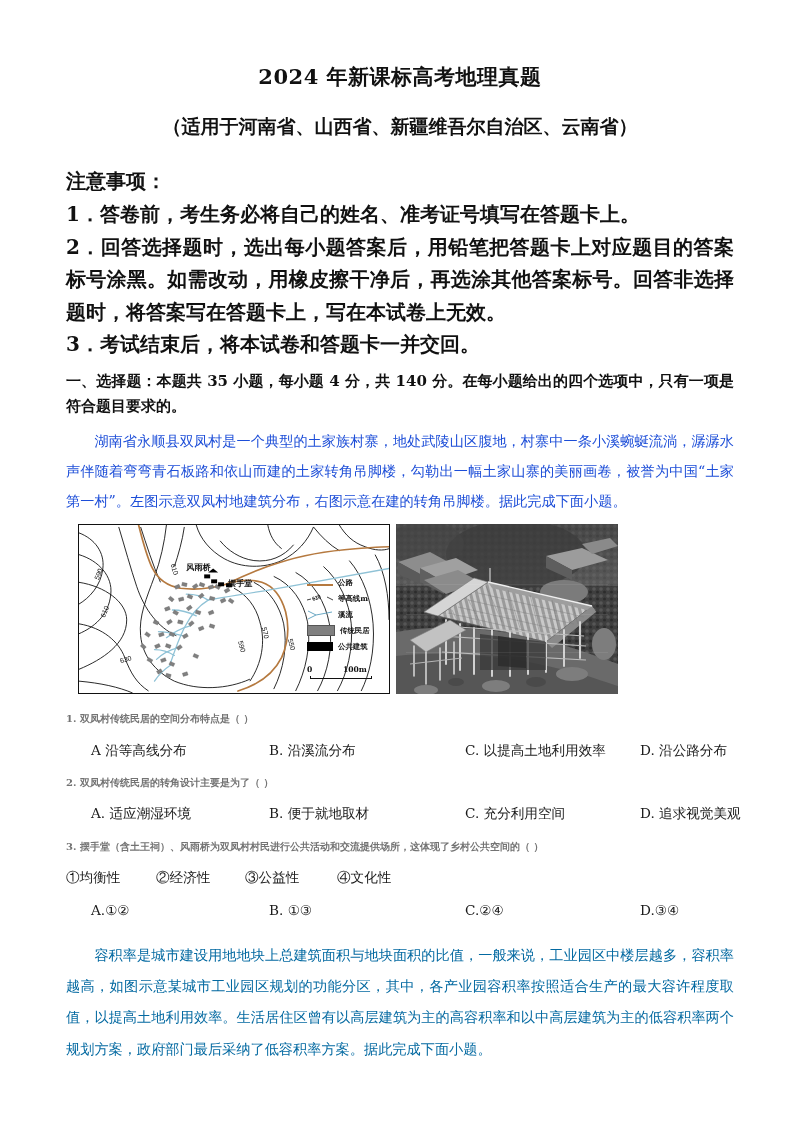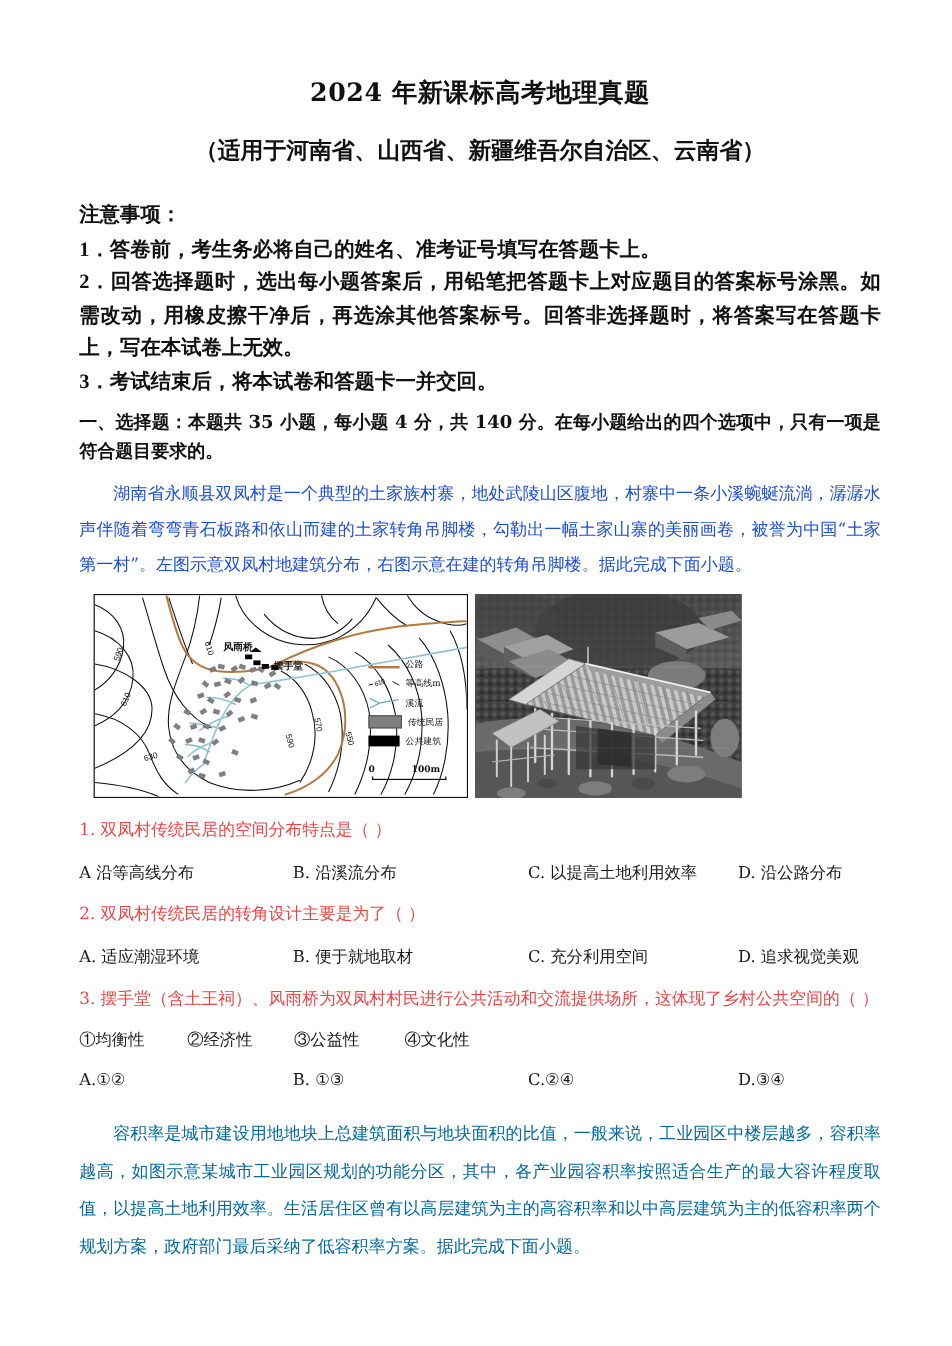--- a/index.html
+++ b/index.html
@@ -43,24 +43,23 @@
     text-align: center;
     font-weight: bold;
     font-size: 19px;
     margin-top: 22px;
     line-height: 1.4;
   }
 
   
   .notice {
     margin-top: 25px;
-    font-size: 17px;
+    font-size: 20px;
     font-weight: bold;
     line-height: 1.62;
-    font-family: Liberation Serif, serif;
   }
   .notice-head { margin: 0 0 1px 0; }
   .notice-item { margin: 0; text-align: justify; text-justify: inter-ideograph; }
 
   
   .section-head {
     margin-top: 9px;
     font-size: 15px;
     font-weight: bold;
     line-height: 1.62;
@@ -98,21 +97,21 @@
     background: #ffffff;
     overflow: hidden;
   }
   .map-svg { display: block; width: 100%; height: 100%; }
   .legend {
     position: absolute;
     left: 228px;
     top: 50px;
     width: 82px;
     font-size: 7.4px;
-    font-weight: normal;
+    font-weight: bold;
     line-height: 1;
     z-index: 5;
   }
   .legend-row {
     display: flex;
     align-items: center;
     height: 15px;
     margin-bottom: 1px;
   }
   .legend-key {
@@ -164,35 +163,36 @@
     top: 0;
     width: 222px;
     height: 170px;
     overflow: hidden;
     background: #2e2e2e;
   }
   .photo-svg { display: block; width: 100%; height: 100%; }
 
   
   .question {
-    font-size: 14px;
+    font-size: 10px;
     line-height: 1.55;
     margin-top: 15px;
-    color: #ef4444;
+    color: #737373;
     text-align: justify;
+    font-weight: bold;
   }
   .q3-stem { margin-top: 16px; }
   .options {
     display: flex;
     font-size: 13.6px;
     margin-top: 15px;
     color: #1a1a1a;
   }
   .opt { flex: none; }
-  .opt-a { width: 178px; }
+  .opt-a { width: 178px; margin-left: 25px; }
   .opt-b { width: 196px; }
   .opt-c { width: 175px; }
   .opt-d { width: auto; }
 
   .sublist {
     display: flex;
     font-size: 13.6px;
     margin-top: 14px;
     color: #1a1a1a;
   }

